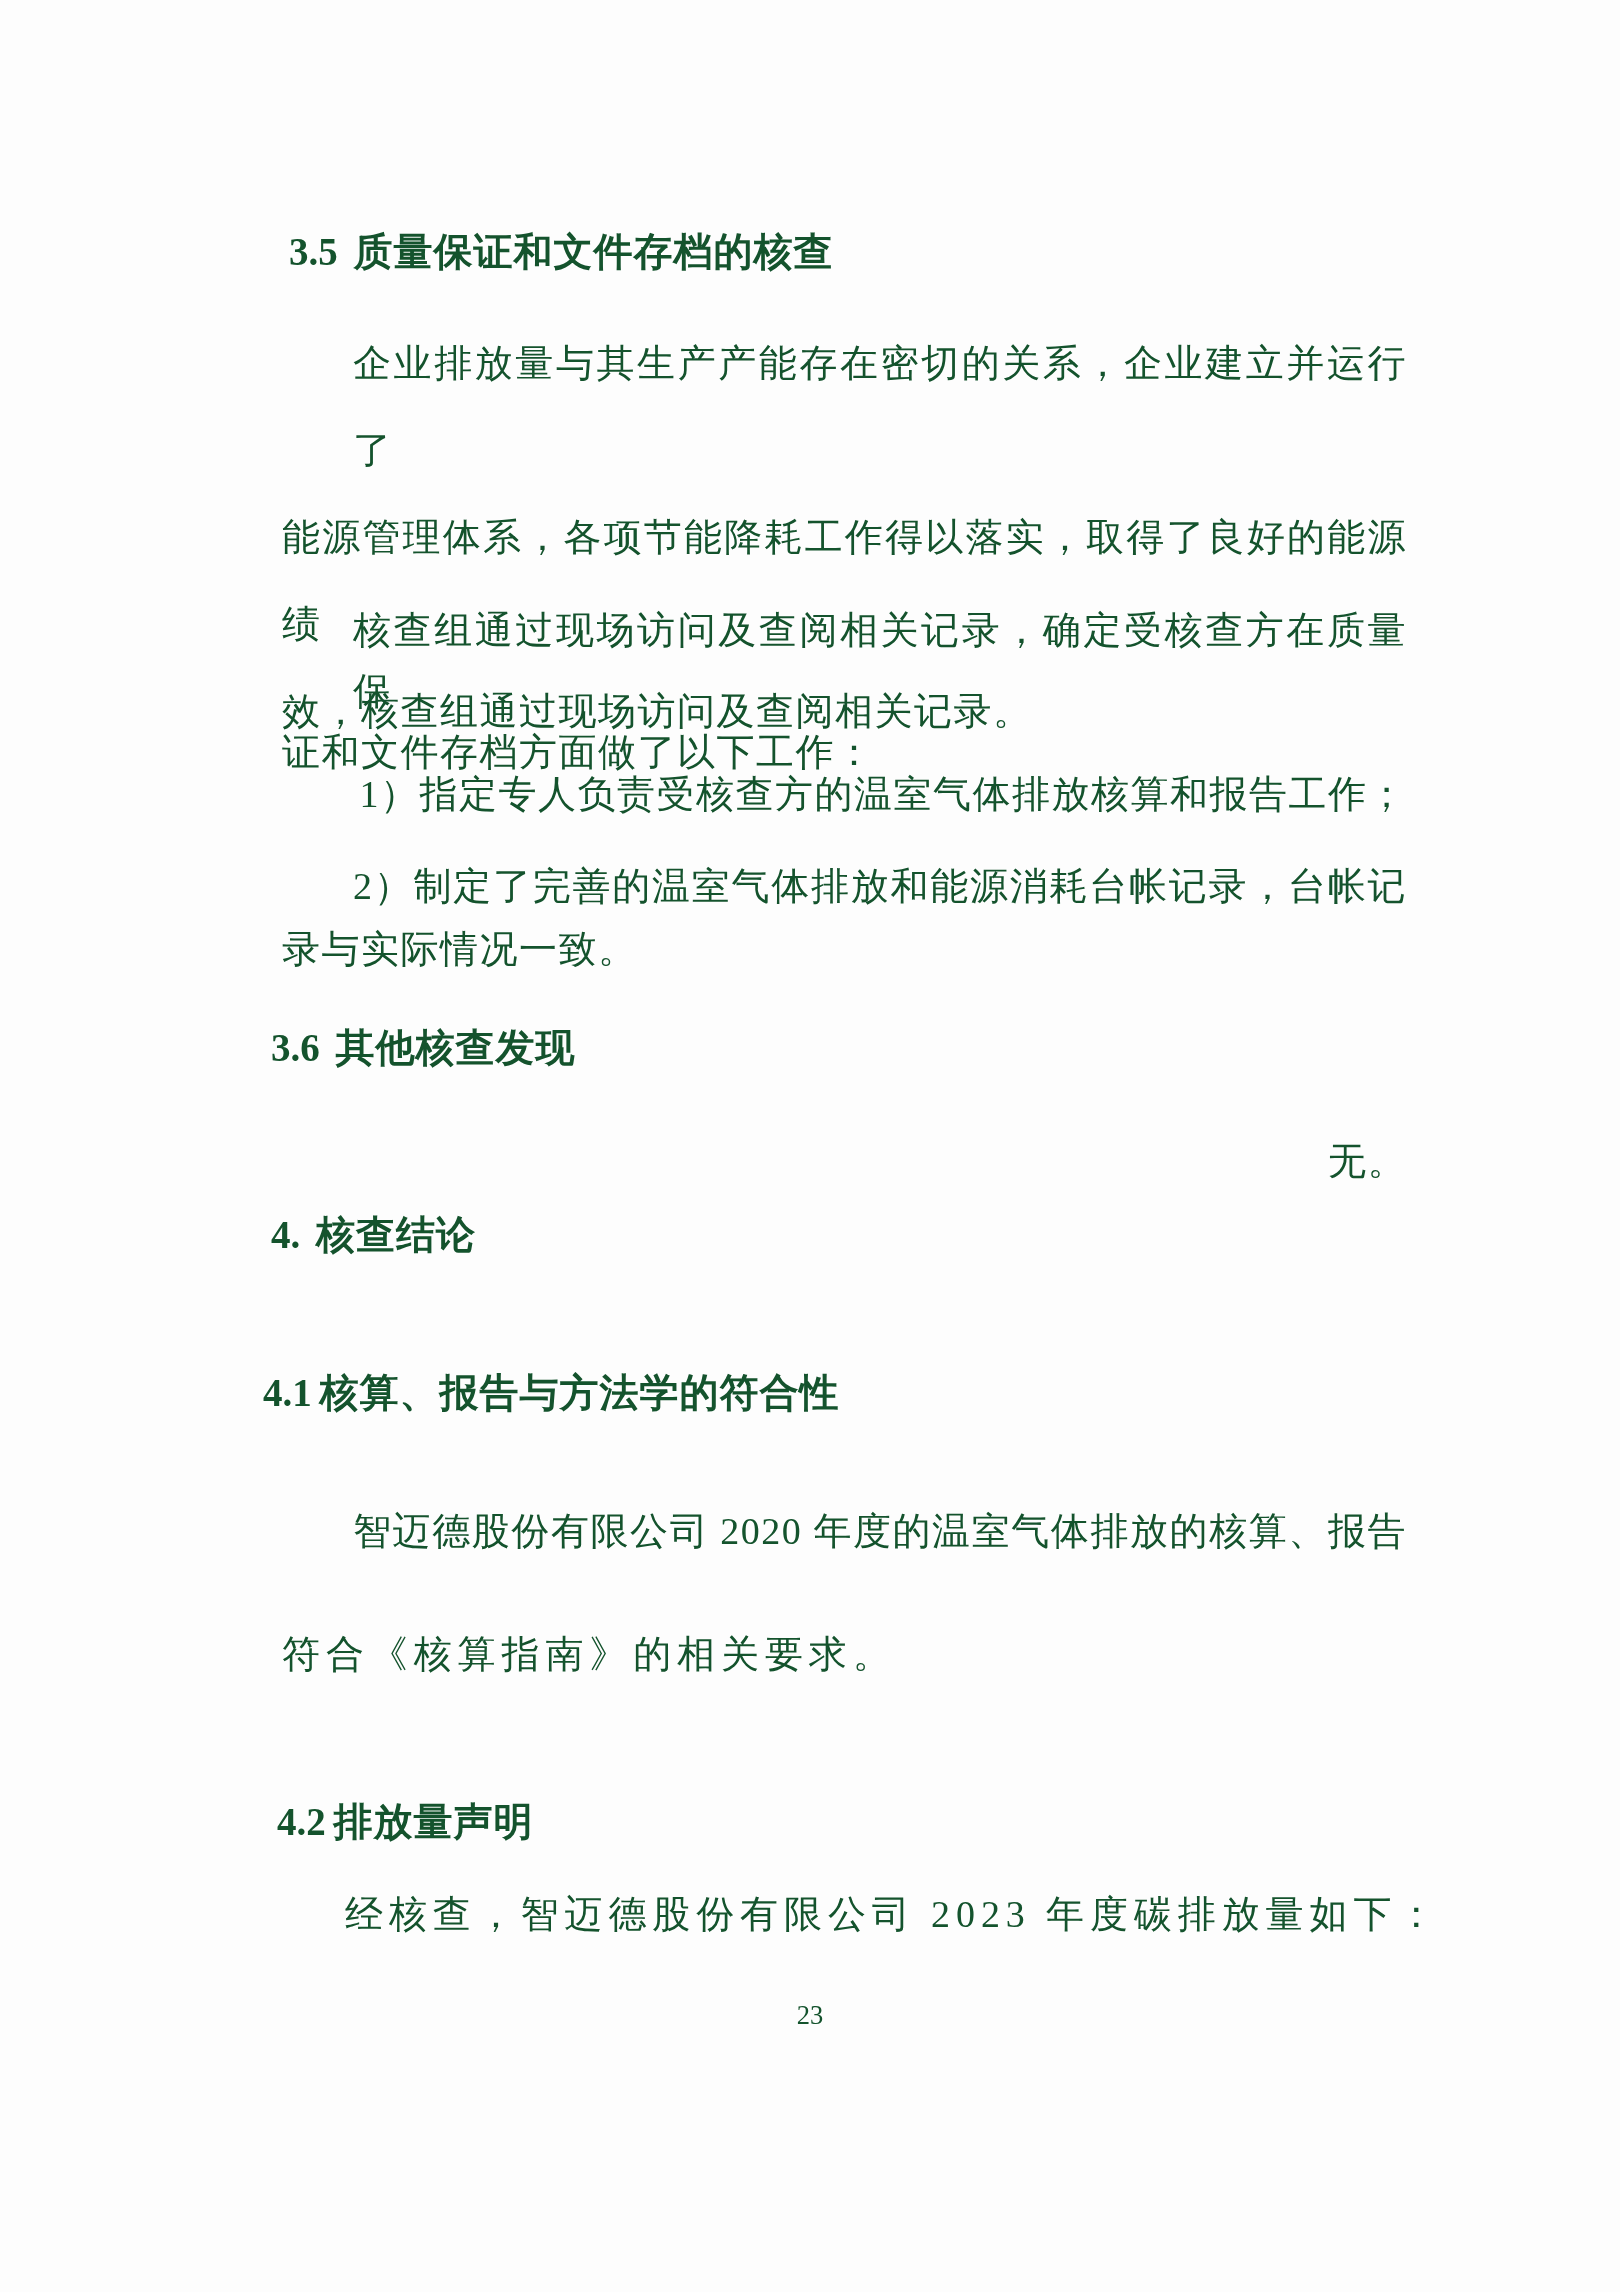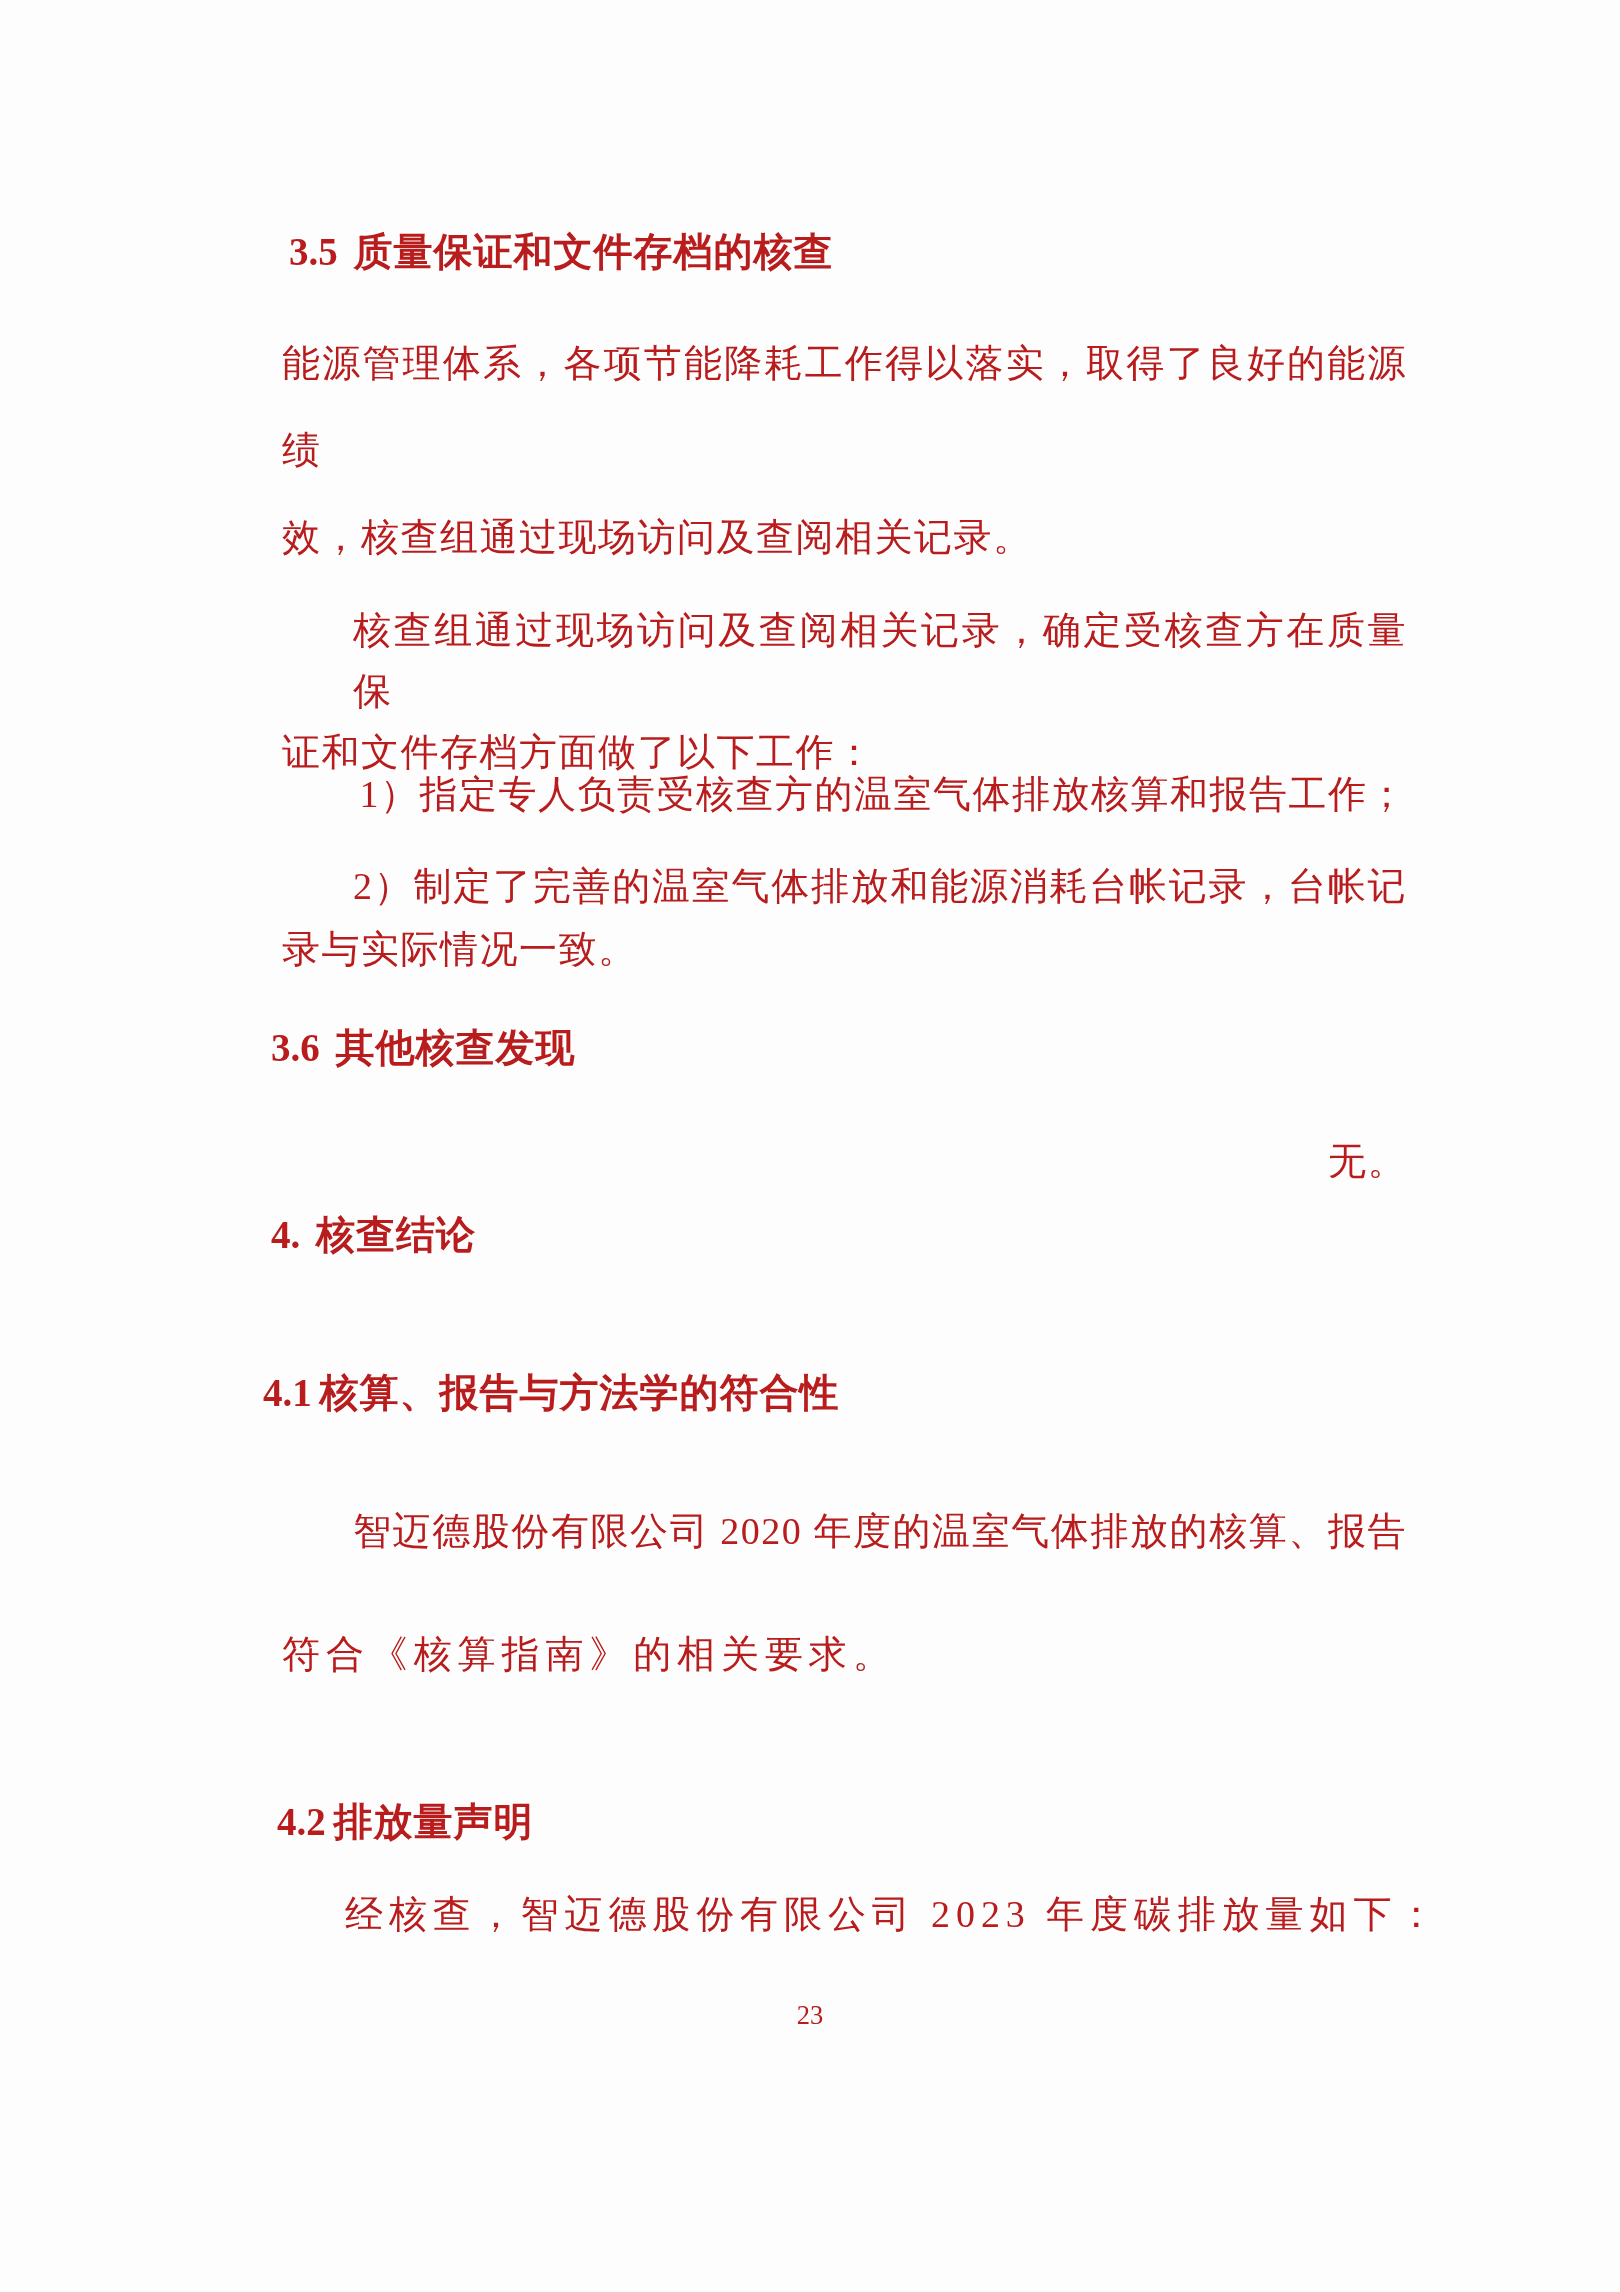--- a/index.html
+++ b/index.html
@@ -6,21 +6,21 @@
     margin: 0;
     padding: 0;
     background: #e8e8e8;
   }
   .page {
     position: relative;
     width: 1620px;
     height: 2293px;
     margin: 0 auto;
     background: #fdfdfd;
-    color: #b91c1c;
+    color: #14532d;
     font-family: "Liberation Serif", "DejaVu Serif", serif;
     overflow: hidden;
   }
   .heading {
     position: absolute;
     font-weight: bold;
     font-size: 39px;
     line-height: 1.1;
     white-space: nowrap;
     letter-spacing: 1px;
@@ -62,20 +62,21 @@
 </head>
 <body>
 
 <div class="page">
 
   <div class="heading" style="left:289px; top:231px;">
     <span class="sec-num">3.5</span><span>质量保证和文件存档的核查</span>
   </div>
 
   <div class="para lh89" style="left:282px; top:320px;">
+    <div class="ln fill indent">企业排放量与其生产产能存在密切的关系，企业建立并运行了</div>
     <div class="ln fill">能源管理体系，各项节能降耗工作得以落实，取得了良好的能源绩</div>
     <div class="ln">效，核查组通过现场访问及查阅相关记录。</div>
   </div>
 
   <div class="para lh62" style="left:282px; top:600px;">
     <div class="ln fill indent">核查组通过现场访问及查阅相关记录，确定受核查方在质量保</div>
     <div class="ln">证和文件存档方面做了以下工作：</div>
   </div>
 
   <div class="para lh50" style="left:282px; top:770px;">

